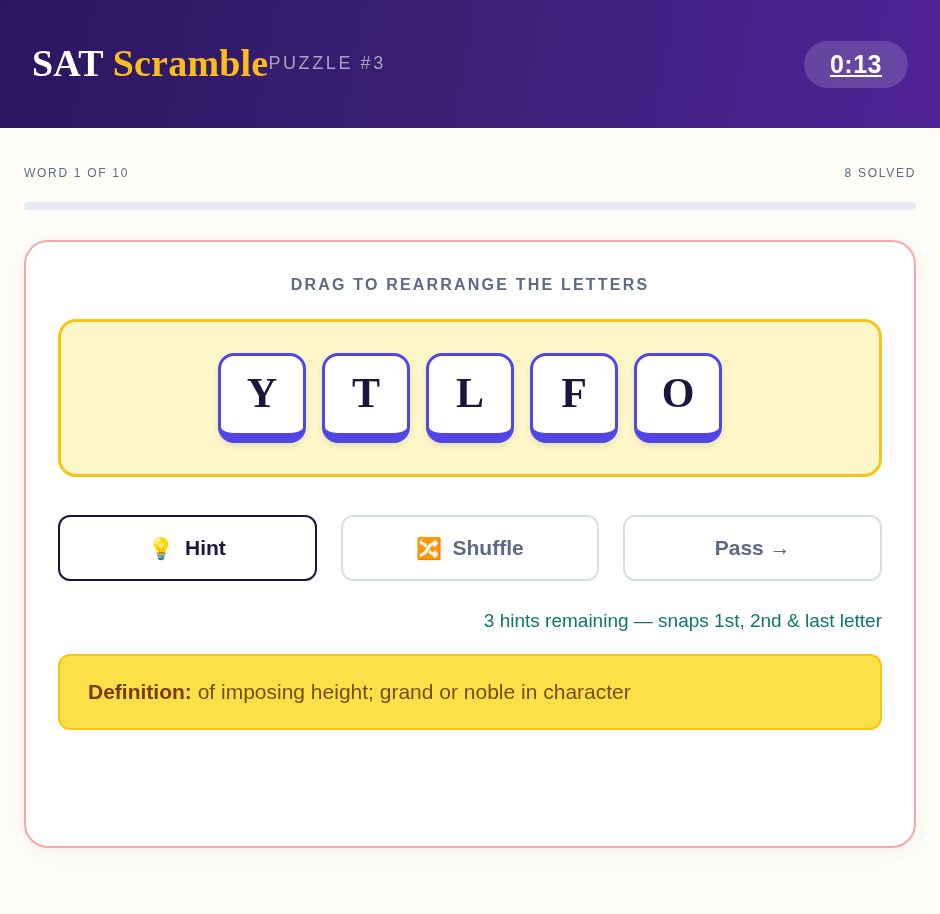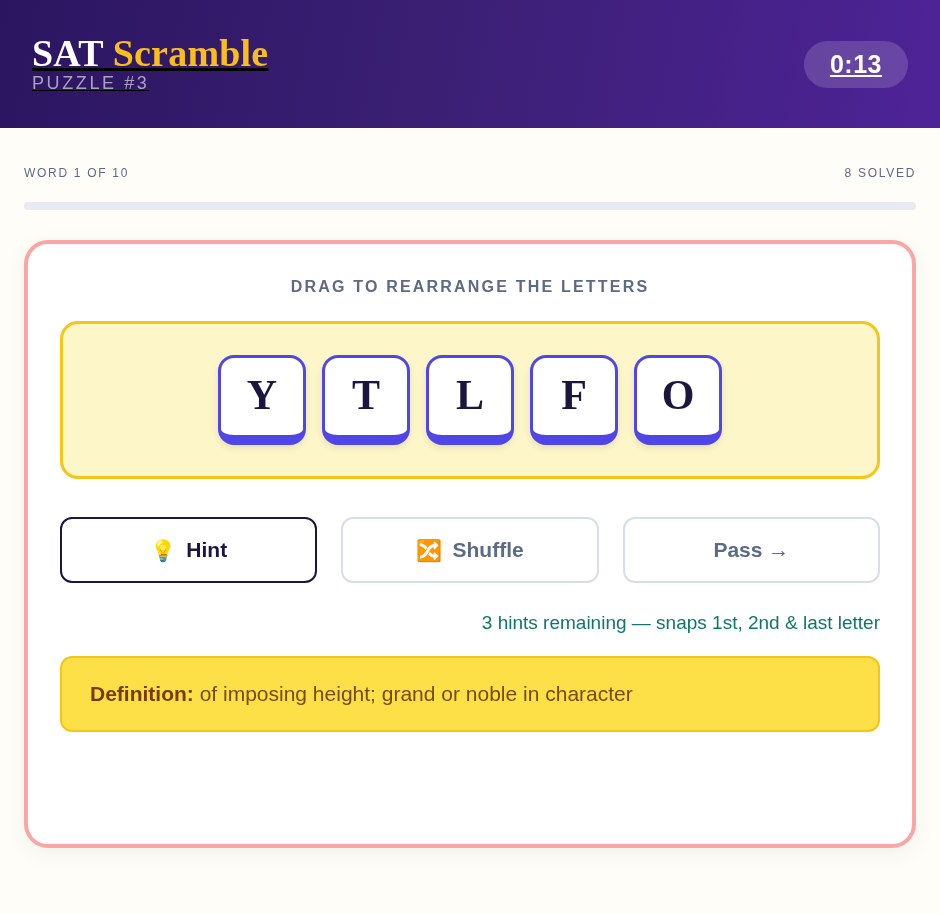--- a/index.html
+++ b/index.html
@@ -20,34 +20,35 @@
   .app-header {
     position: relative;
     height: 128px;
     background: linear-gradient(100deg, #2B1560 0%, #3A1F73 45%, #4E2397 100%);
     display: flex;
     align-items: center;
     justify-content: space-between;
     padding: 0 32px;
   }
 
-  .brand-block { display: flex; flex-direction: column; justify-content: space-between; text-decoration: underline; }
+  .brand-block { display: flex; flex-direction: row; justify-content: space-between; }
 
   .brand-title {
     font-family: "Liberation Serif", serif;
     font-size: 38px;
     font-weight: 700;
     line-height: 1.05;
     letter-spacing: 0.2px;
     white-space: nowrap;
   }
   .brand-title .brand-primary { color: #FFFFFF; }
   .brand-title .brand-accent { color: #F9BE1C; }
 
   .puzzle-label {
+    margin-top: 9px;
     font-size: 18px;
     font-weight: 400;
     letter-spacing: 2.6px;
     color: #A9A2BF;
   }
 
   .timer-badge {
     background: rgba(255,255,255,0.16);
     color: #FFFFFF;
     font-size: 25px;
@@ -87,21 +88,21 @@
     height: 100%;
     width: 0%;
     border-radius: 999px;
     background: #F9BE1C;
   }
 
   
   .puzzle-card {
     margin: 30px 24px 0 24px;
     background: #FFFFFF;
-    border: 4px solid #fca5a5;
+    border: 2px solid #fca5a5;
     border-radius: 24px;
     box-shadow: 0 6px 22px rgba(40,55,90,0.055);
     padding: 34px 32px 42px 32px;
     height: 608px;
   }
 
   .card-heading {
     text-align: center;
     font-size: 16px;
     font-weight: 700;

